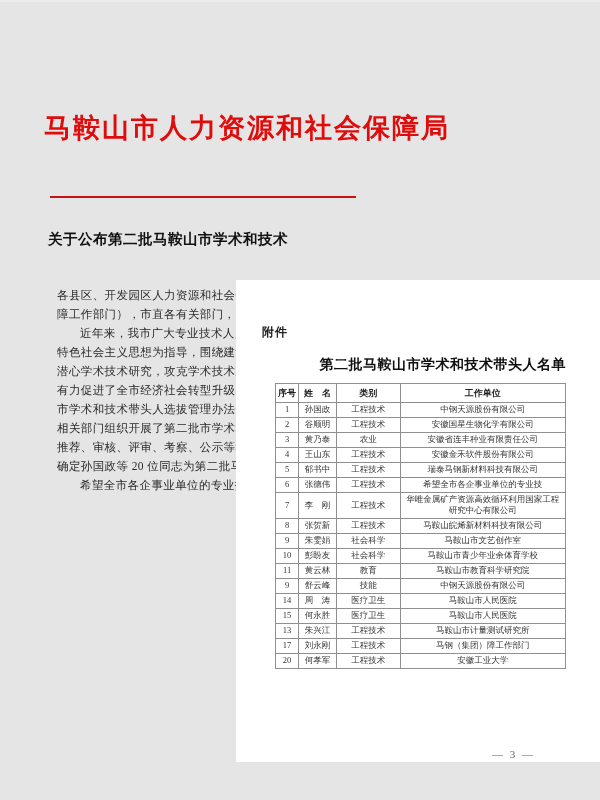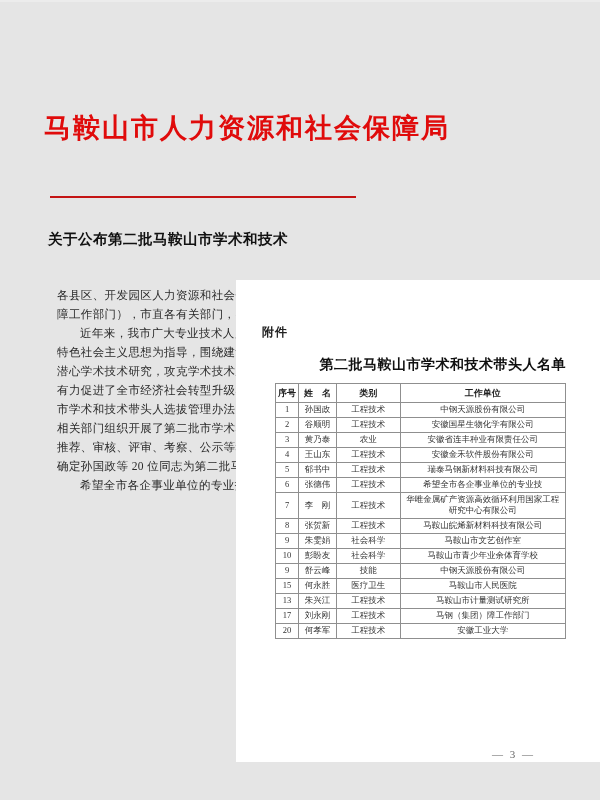--- a/index.html
+++ b/index.html
@@ -176,26 +176,38 @@
             <td>社会科学</td>
             <td>马鞍山市文艺创作室</td>
           </tr>
           <tr>
             <td>10</td>
             <td>彭盼友</td>
             <td>社会科学</td>
             <td>马鞍山市青少年业余体育学校</td>
           </tr>
           <tr>
+            <td>11</td>
+            <td>黄云林</td>
+            <td>教育</td>
+            <td>马鞍山市教育科学研究院</td>
+          </tr>
+          <tr>
             <td>9</td>
             <td>舒云峰</td>
             <td>技能</td>
             <td>中钢天源股份有限公司</td>
           </tr>
           <tr>
+            <td>14</td>
+            <td>周　涛</td>
+            <td>医疗卫生</td>
+            <td>马鞍山市人民医院</td>
+          </tr>
+          <tr>
             <td>15</td>
             <td>何永胜</td>
             <td>医疗卫生</td>
             <td>马鞍山市人民医院</td>
           </tr>
           <tr>
             <td>13</td>
             <td>朱兴江</td>
             <td>工程技术</td>
             <td>马鞍山市计量测试研究所</td>

